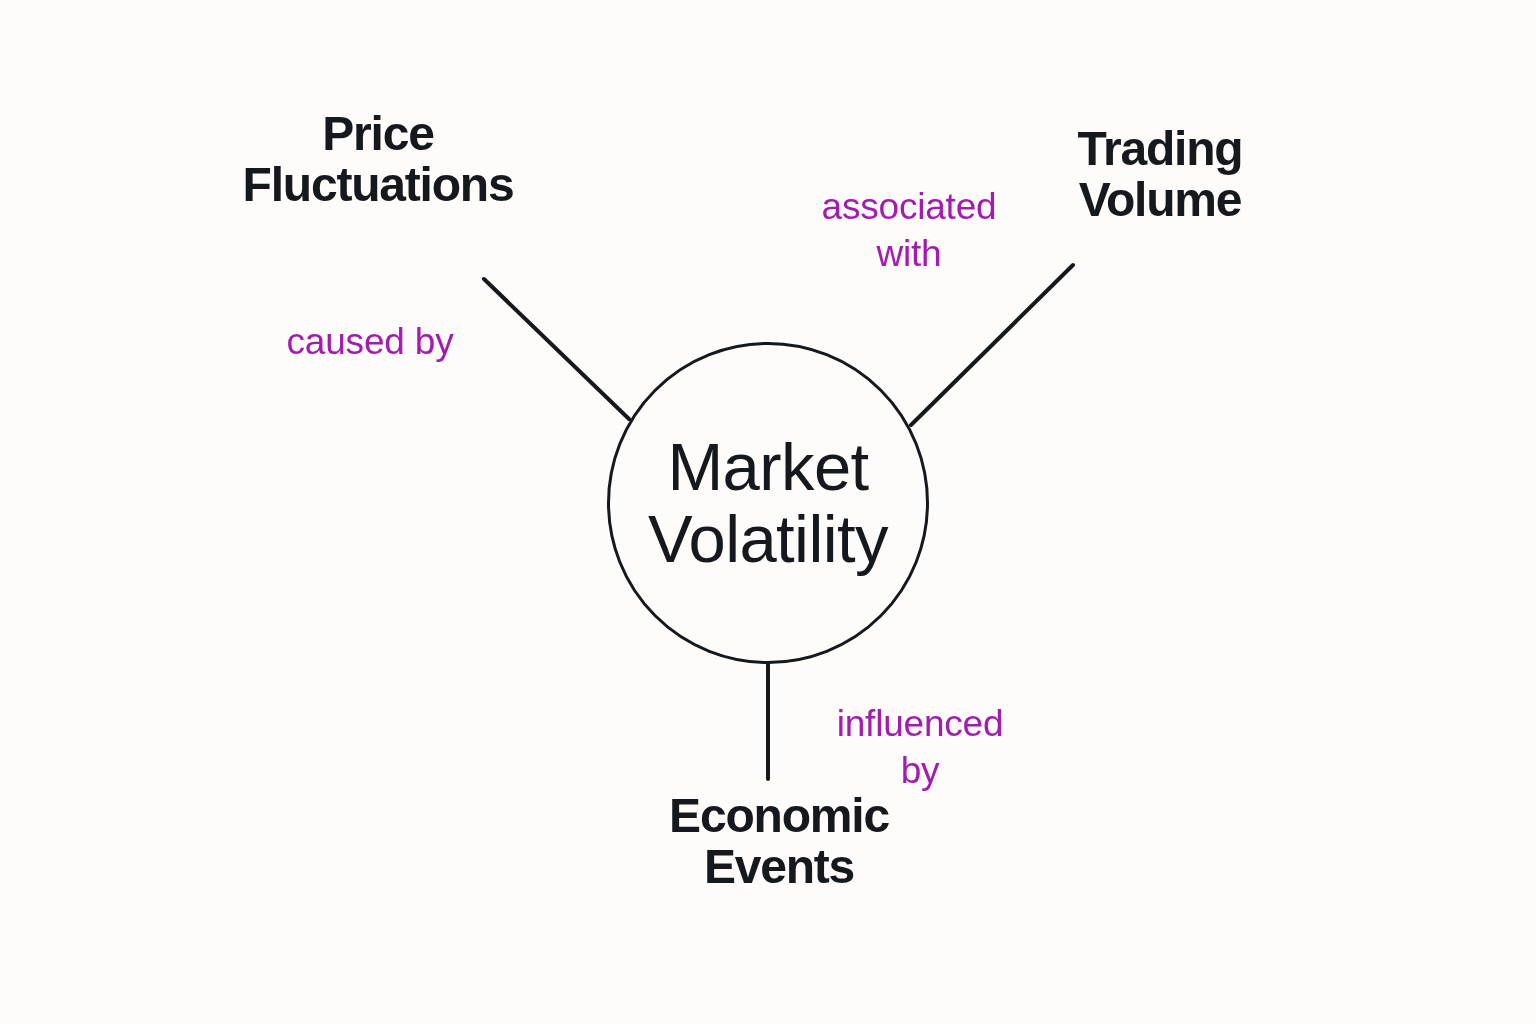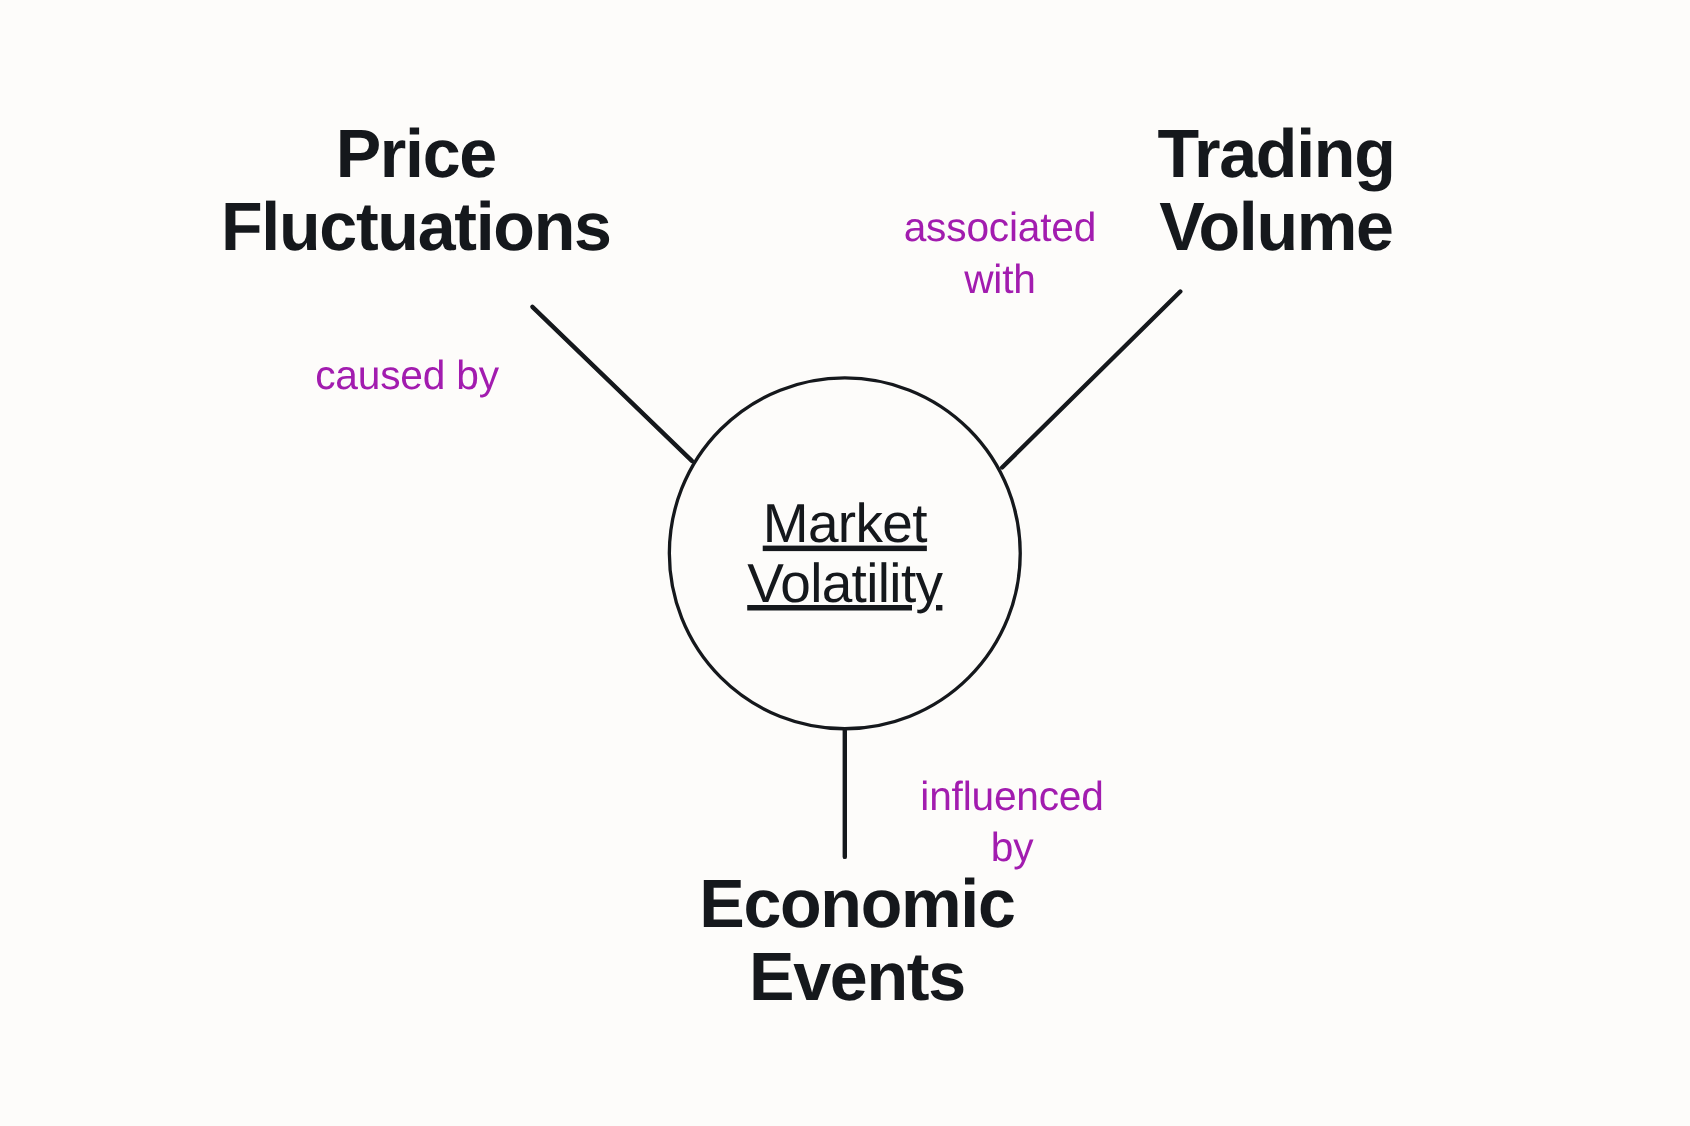--- a/index.html
+++ b/index.html
@@ -37,48 +37,47 @@
     width: 322px;
     height: 322px;
     border: 3px solid #15181c;
     border-radius: 50%;
     box-sizing: border-box;
     display: flex;
     align-items: center;
     justify-content: center;
   }
   .center-label {
-    font-size: 50px;
+    font-size: 67px;
     font-weight: 400;
     line-height: 1.08;
     text-align: center;
     letter-spacing: -0.6px;
     white-space: pre-line;
-    text-decoration: underline;
   }
 
   
   .node-label {
     position: absolute;
-    font-size: 62px;
+    font-size: 48px;
     font-weight: 700;
     line-height: 1.07;
     letter-spacing: -1.2px;
     white-space: pre-line;
     color: #15181c;
   }
   #node-price {
     left: 108px;
     top: 108px;
     width: 540px;
     text-align: center;
   }
   #node-volume {
     left: 1010px;
-    top: 108px;
+    top: 123px;
     width: 300px;
     text-align: center;
   }
   #node-events {
     left: 534px;
     top: 790px;
     width: 490px;
     text-align: center;
   }
 

